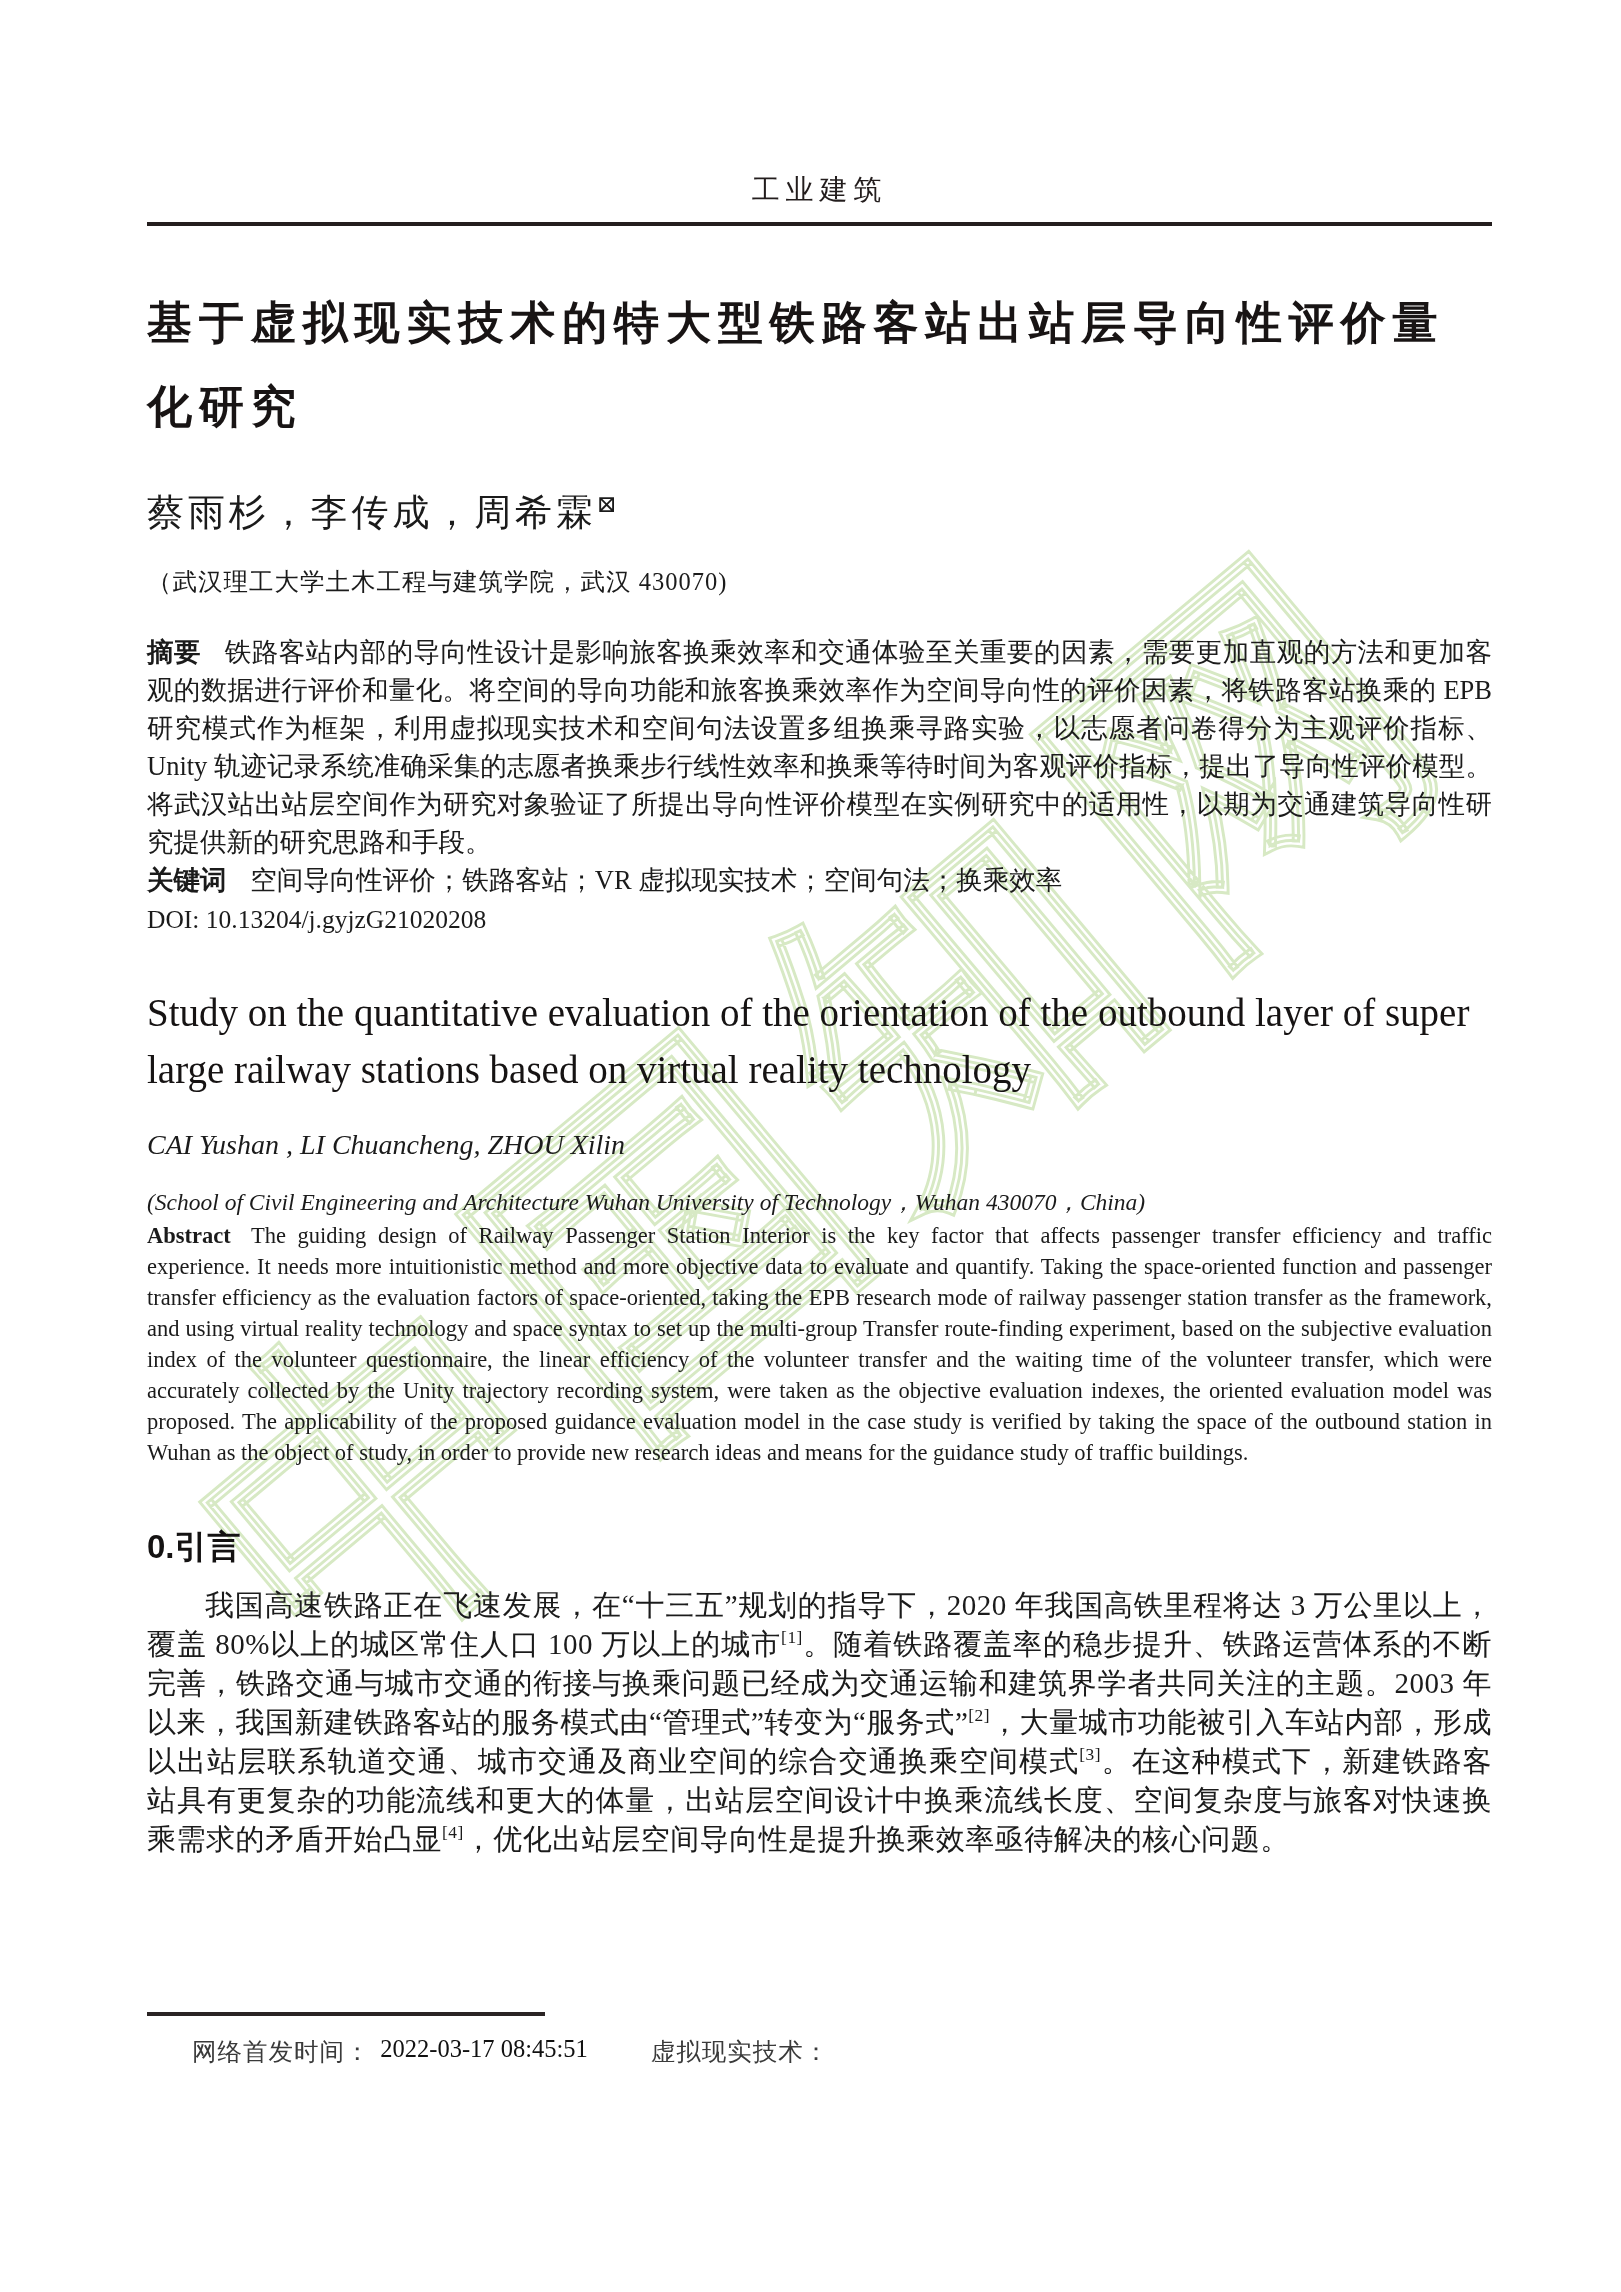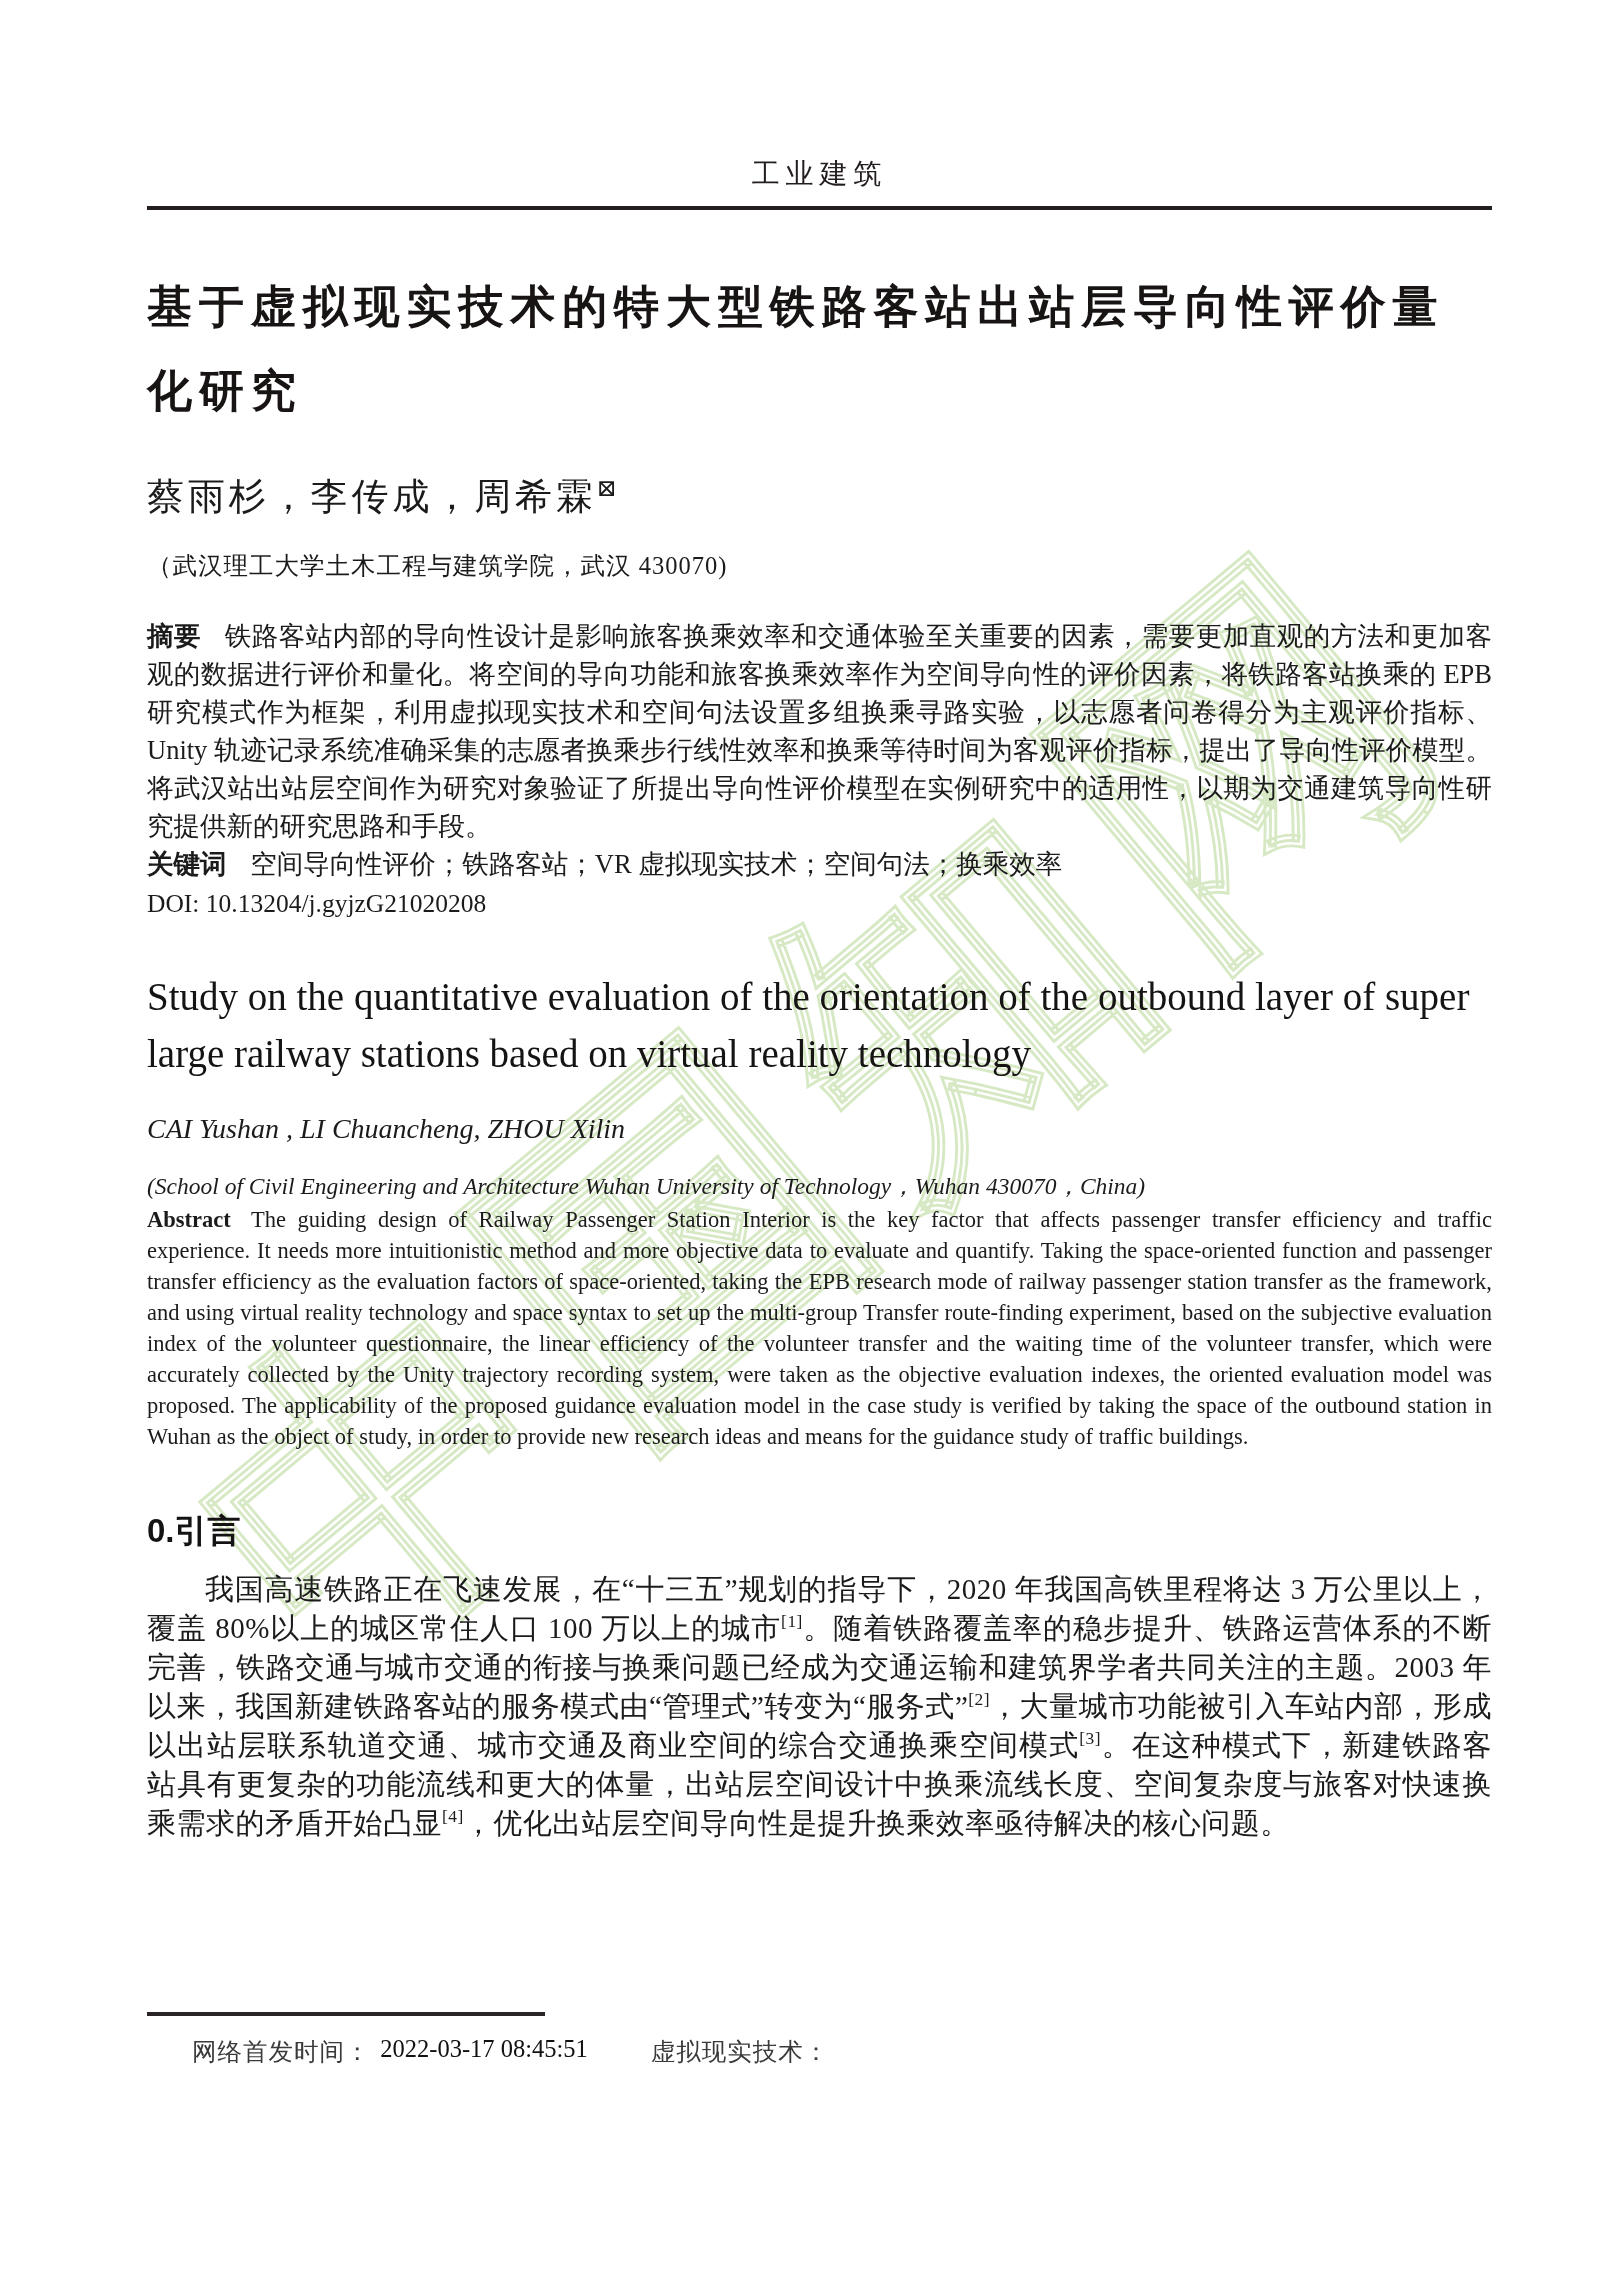--- a/index.html
+++ b/index.html
@@ -4,21 +4,21 @@
 <style>
   html,body{margin:0;padding:0;background:#ffffff;}
   .page{
     position:relative;
     width:1621px;height:2293px;
     margin:0 auto;background:#fff;
     overflow:hidden;
     font-family:"Liberation Serif","DejaVu Serif",serif;
     color:#1b1b1b;
   }
-  .content{position:relative;z-index:2;padding:0 129px 0 147px;}
+  .content{position:relative;z-index:2;padding:16px 129px 0 147px;}
   
   .watermark{position:absolute;inset:0;z-index:1;pointer-events:none;}
   
   .journal-header{
     margin:0;padding-top:155px;text-align:center;
     font-size:28px;letter-spacing:5.9px;font-weight:400;color:#231d1d;
   }
   .header-rule{height:3.9px;background:#241e1e;border:none;margin:12.7px 0 0 0;}
   
   .title-zh{

